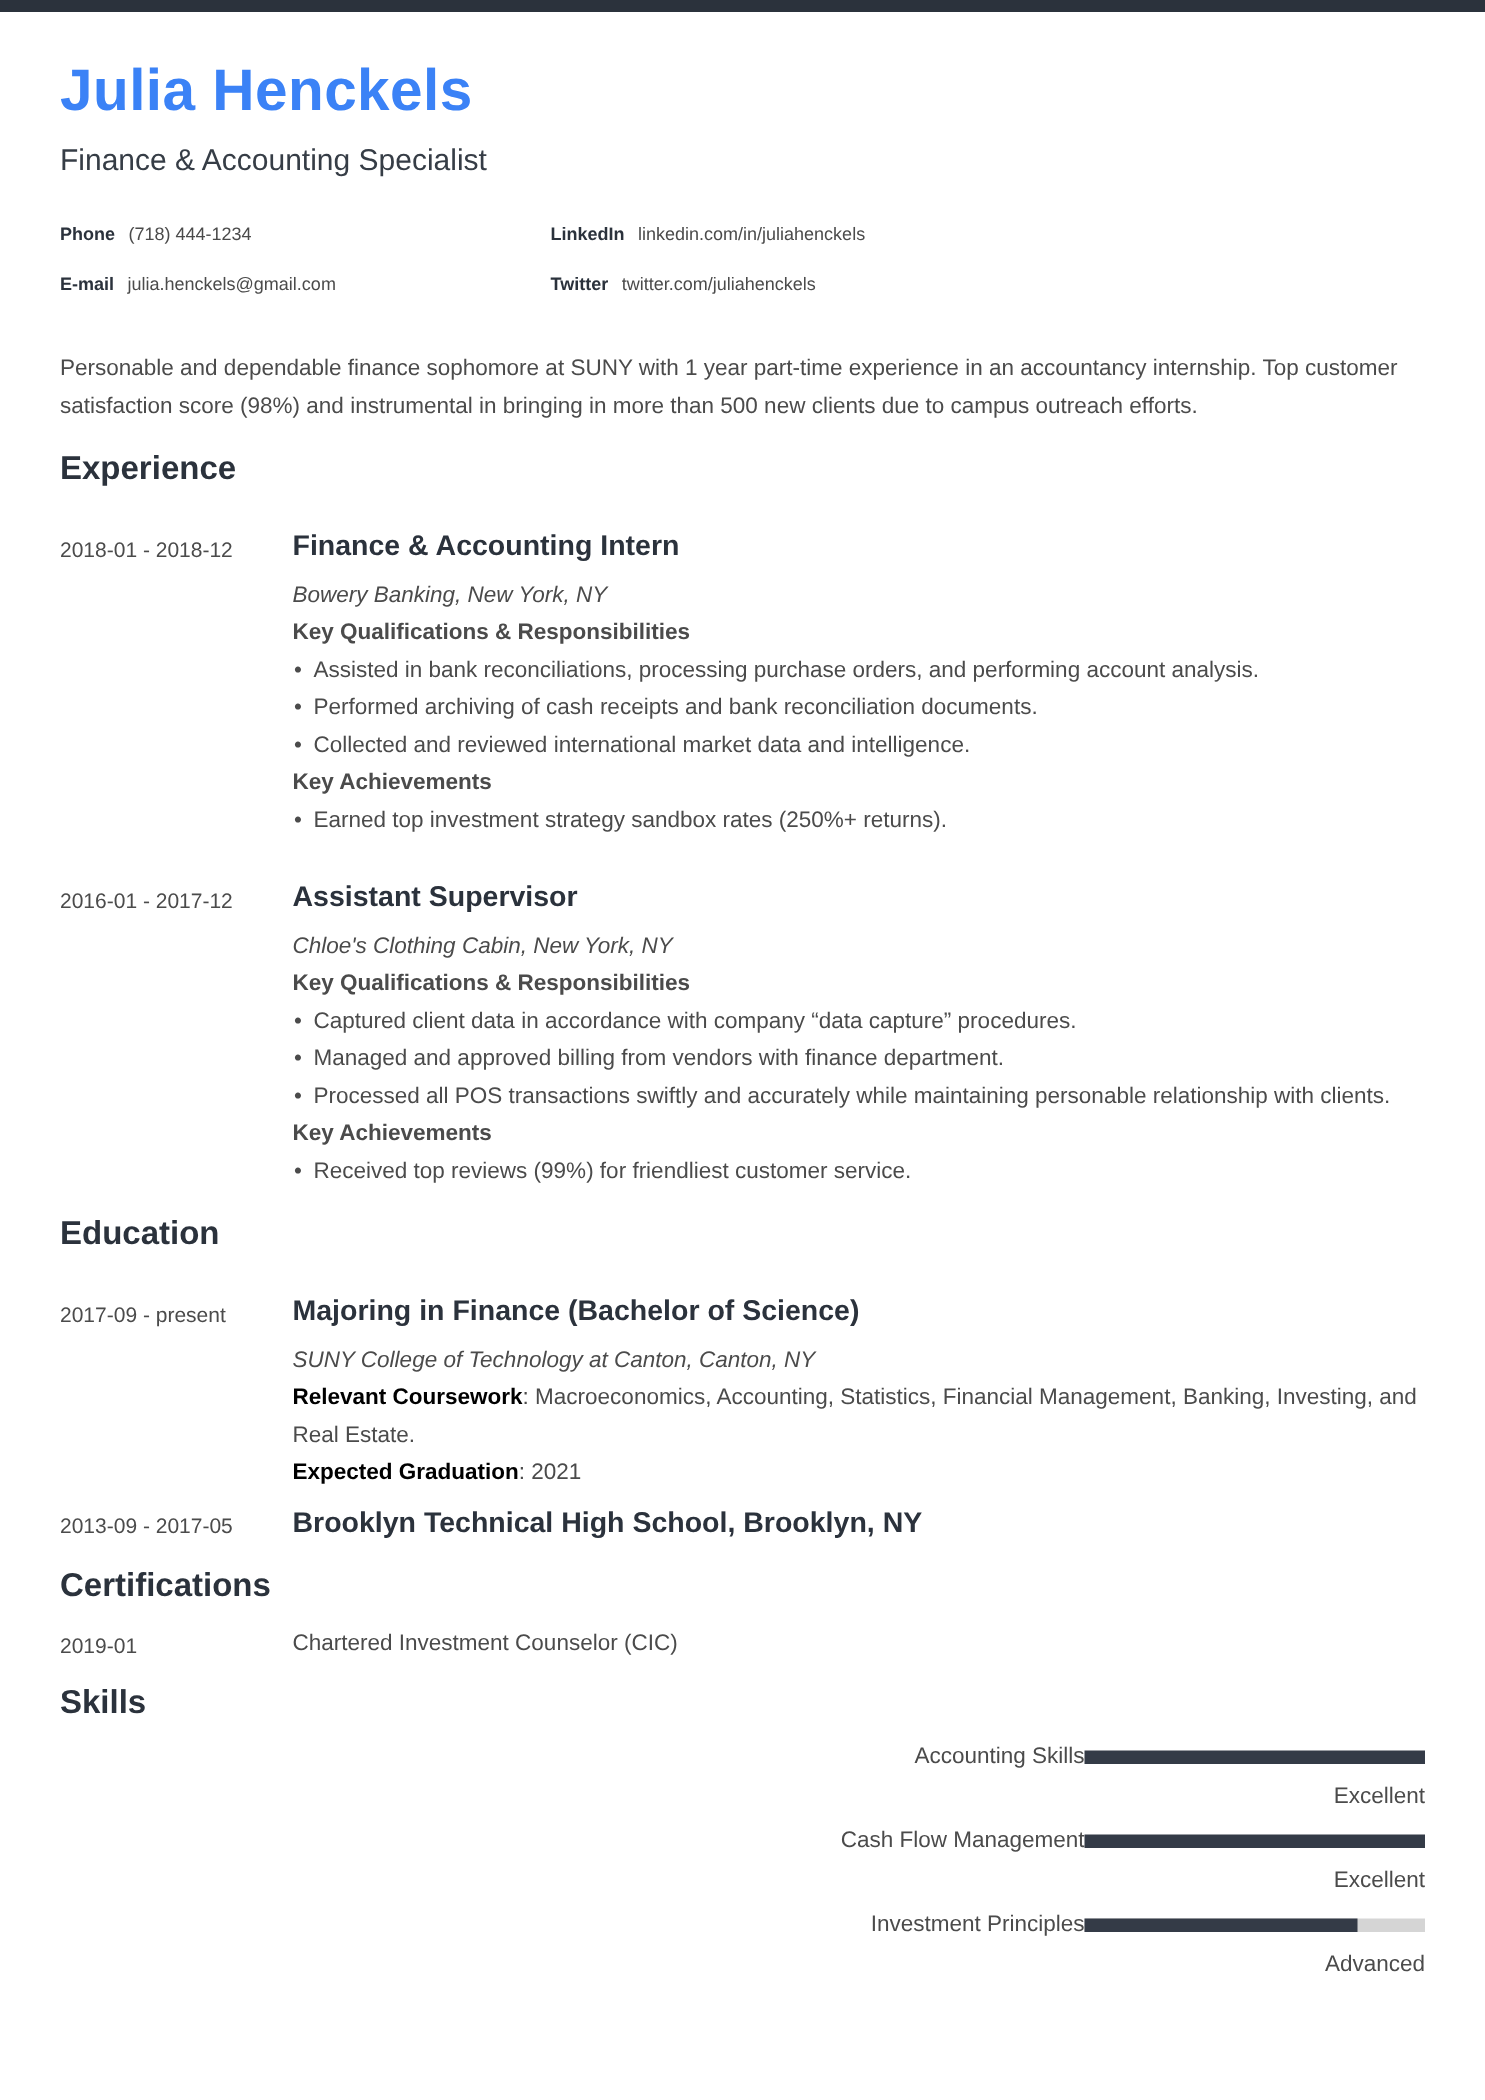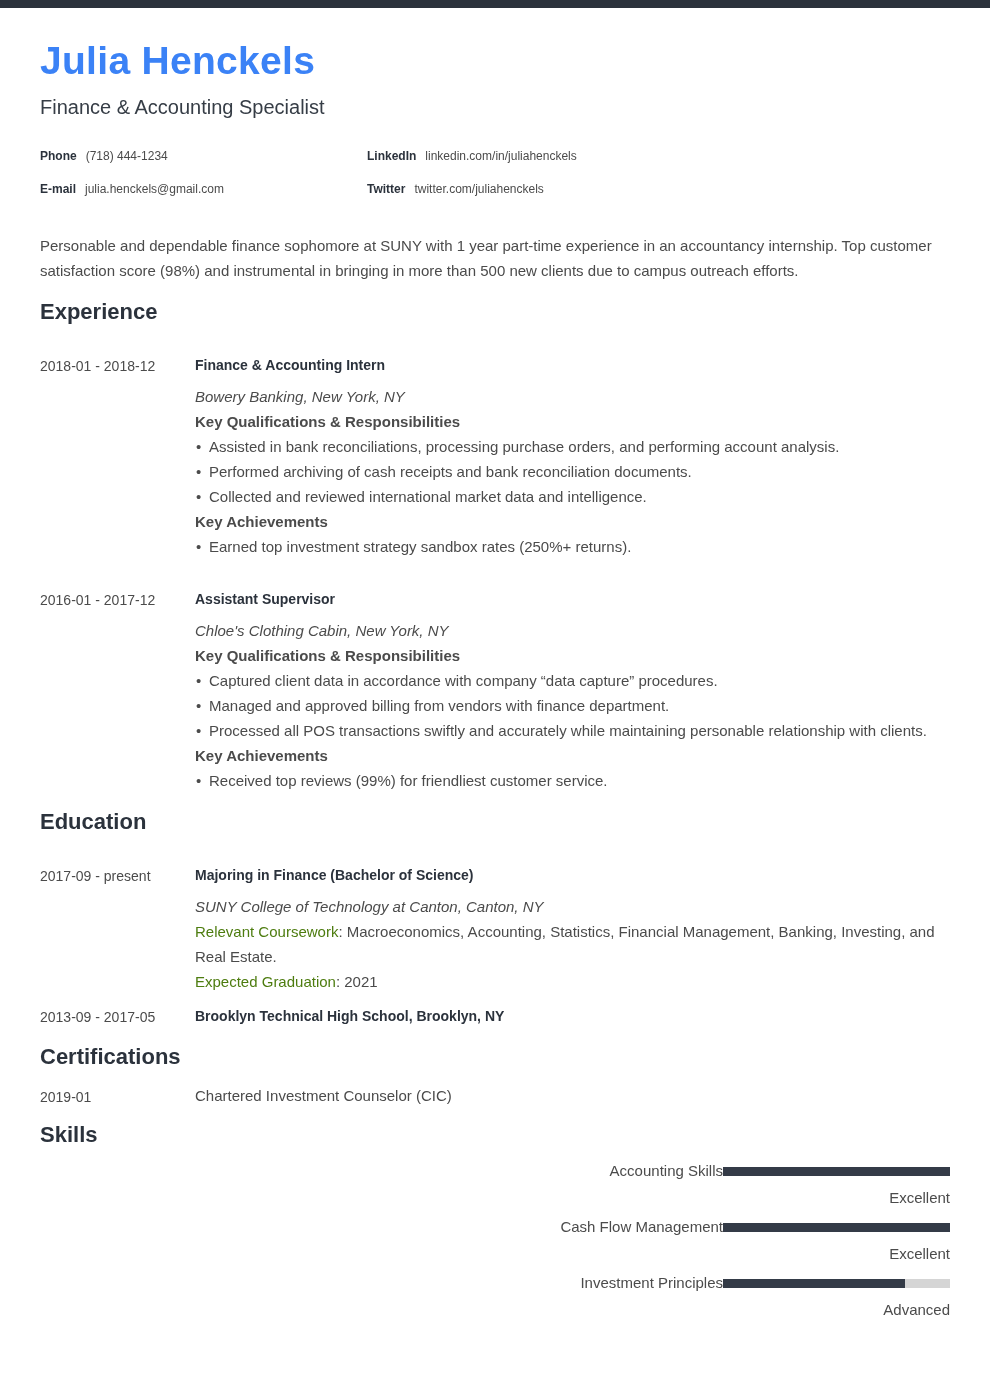--- a/index.html
+++ b/index.html
@@ -69,36 +69,36 @@
   .entry .dates {
     width: 155px;
     flex-shrink: 0;
     font-size: 14px;
     line-height: 18px;
     color: #4b4b4b;
     padding-top: 4px;
   }
   .entry .content { flex: 1; min-width: 0; }
   .entry-title {
-    font-size: 14px;
+    font-size: 19px;
     line-height: 24px;
     font-weight: bold;
     color: #2b323c;
   }
   .content .line { font-size: 15px; line-height: 25px; color: #4b4b4b; }
   .company { font-style: italic; margin-top: 7px; }
   .subhead { font-weight: bold; color: #31363e; }
   .bullet { position: relative; padding-left: 14px; }
   .bullet::before {
     content: "\2022";
     position: absolute;
     left: 1px;
     color: #4b4b4b;
   }
-  .bold-label { font-weight: normal; color: #4d7c0f; }
+  .bold-label { font-weight: bold; color: #000000; }
 
   
   .cert-row { margin-top: 17px; }
   .cert-row .line { line-height: 18px; }
   .cert-row .dates { padding-top: 1px; }
 
   
   .skill { margin-top: 14px; margin-left: 155px; }
   .skill + .skill { margin-top: 11px; }
   .skill-top {

